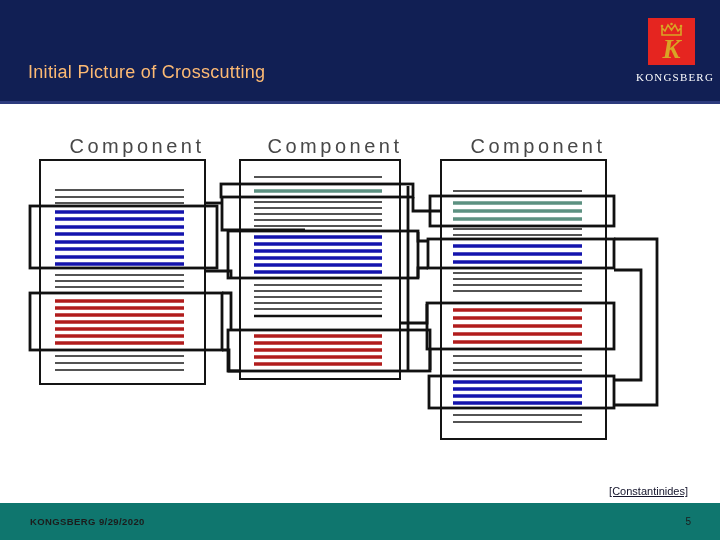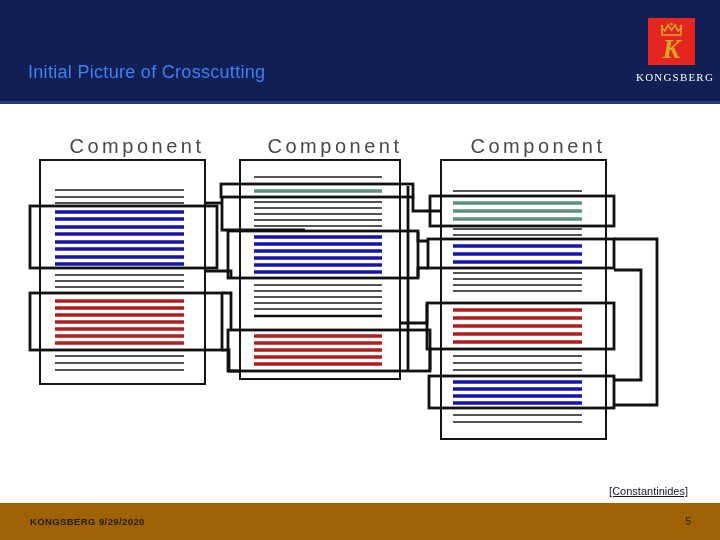--- a/index.html
+++ b/index.html
@@ -2,32 +2,32 @@
 <html><head>
 <meta charset="utf-8">
 <style>
   html,body{margin:0;padding:0;background:#666;}
   .slide{position:relative;width:720px;height:540px;background:#ffffff;overflow:hidden;
          font-family:"Liberation Sans",sans-serif;}
   
   .header{position:absolute;left:0;top:0;width:720px;height:101px;background:#111f54;
           border-bottom:3px solid #2d3b7d;}
   .title{position:absolute;left:28px;top:62px;font-size:18px;letter-spacing:.3px;
-         color:#3b82f6;}
+         color:#fdba74;}
   .logo{position:absolute;right:25px;top:18px;width:47px;text-align:center;}
   .logo-box{width:47px;height:47px;background:#e52520;display:block;}
   .logo-word{margin-top:6px;font-family:"Liberation Serif",serif;font-size:11px;
              letter-spacing:1.2px;color:#ffffff;white-space:nowrap;
              transform:translateX(-12px);width:72px;text-align:center;}
   
   #diagram{position:absolute;left:0;top:0;width:720px;height:540px;}
   .comp-label{font-family:"Liberation Sans",sans-serif;font-size:20px;letter-spacing:3.5px;}
   
   .citation{position:absolute;right:32px;top:485px;font-size:11px;color:#14142b;text-decoration:underline;}
-  .footer{position:absolute;left:0;top:503px;width:720px;height:37px;background:#a16207;}
+  .footer{position:absolute;left:0;top:503px;width:720px;height:37px;background:#0f766e;}
   .footer-left{position:absolute;left:30px;top:13px;font-size:9.5px;font-weight:bold;
                letter-spacing:.4px;color:#1c1c1c;}
   .page-num{position:absolute;right:29px;top:13px;font-size:10px;color:#1c1c1c;}
 </style>
 </head>
 <body>
 
 <div class="slide">
 
   <div class="header">

